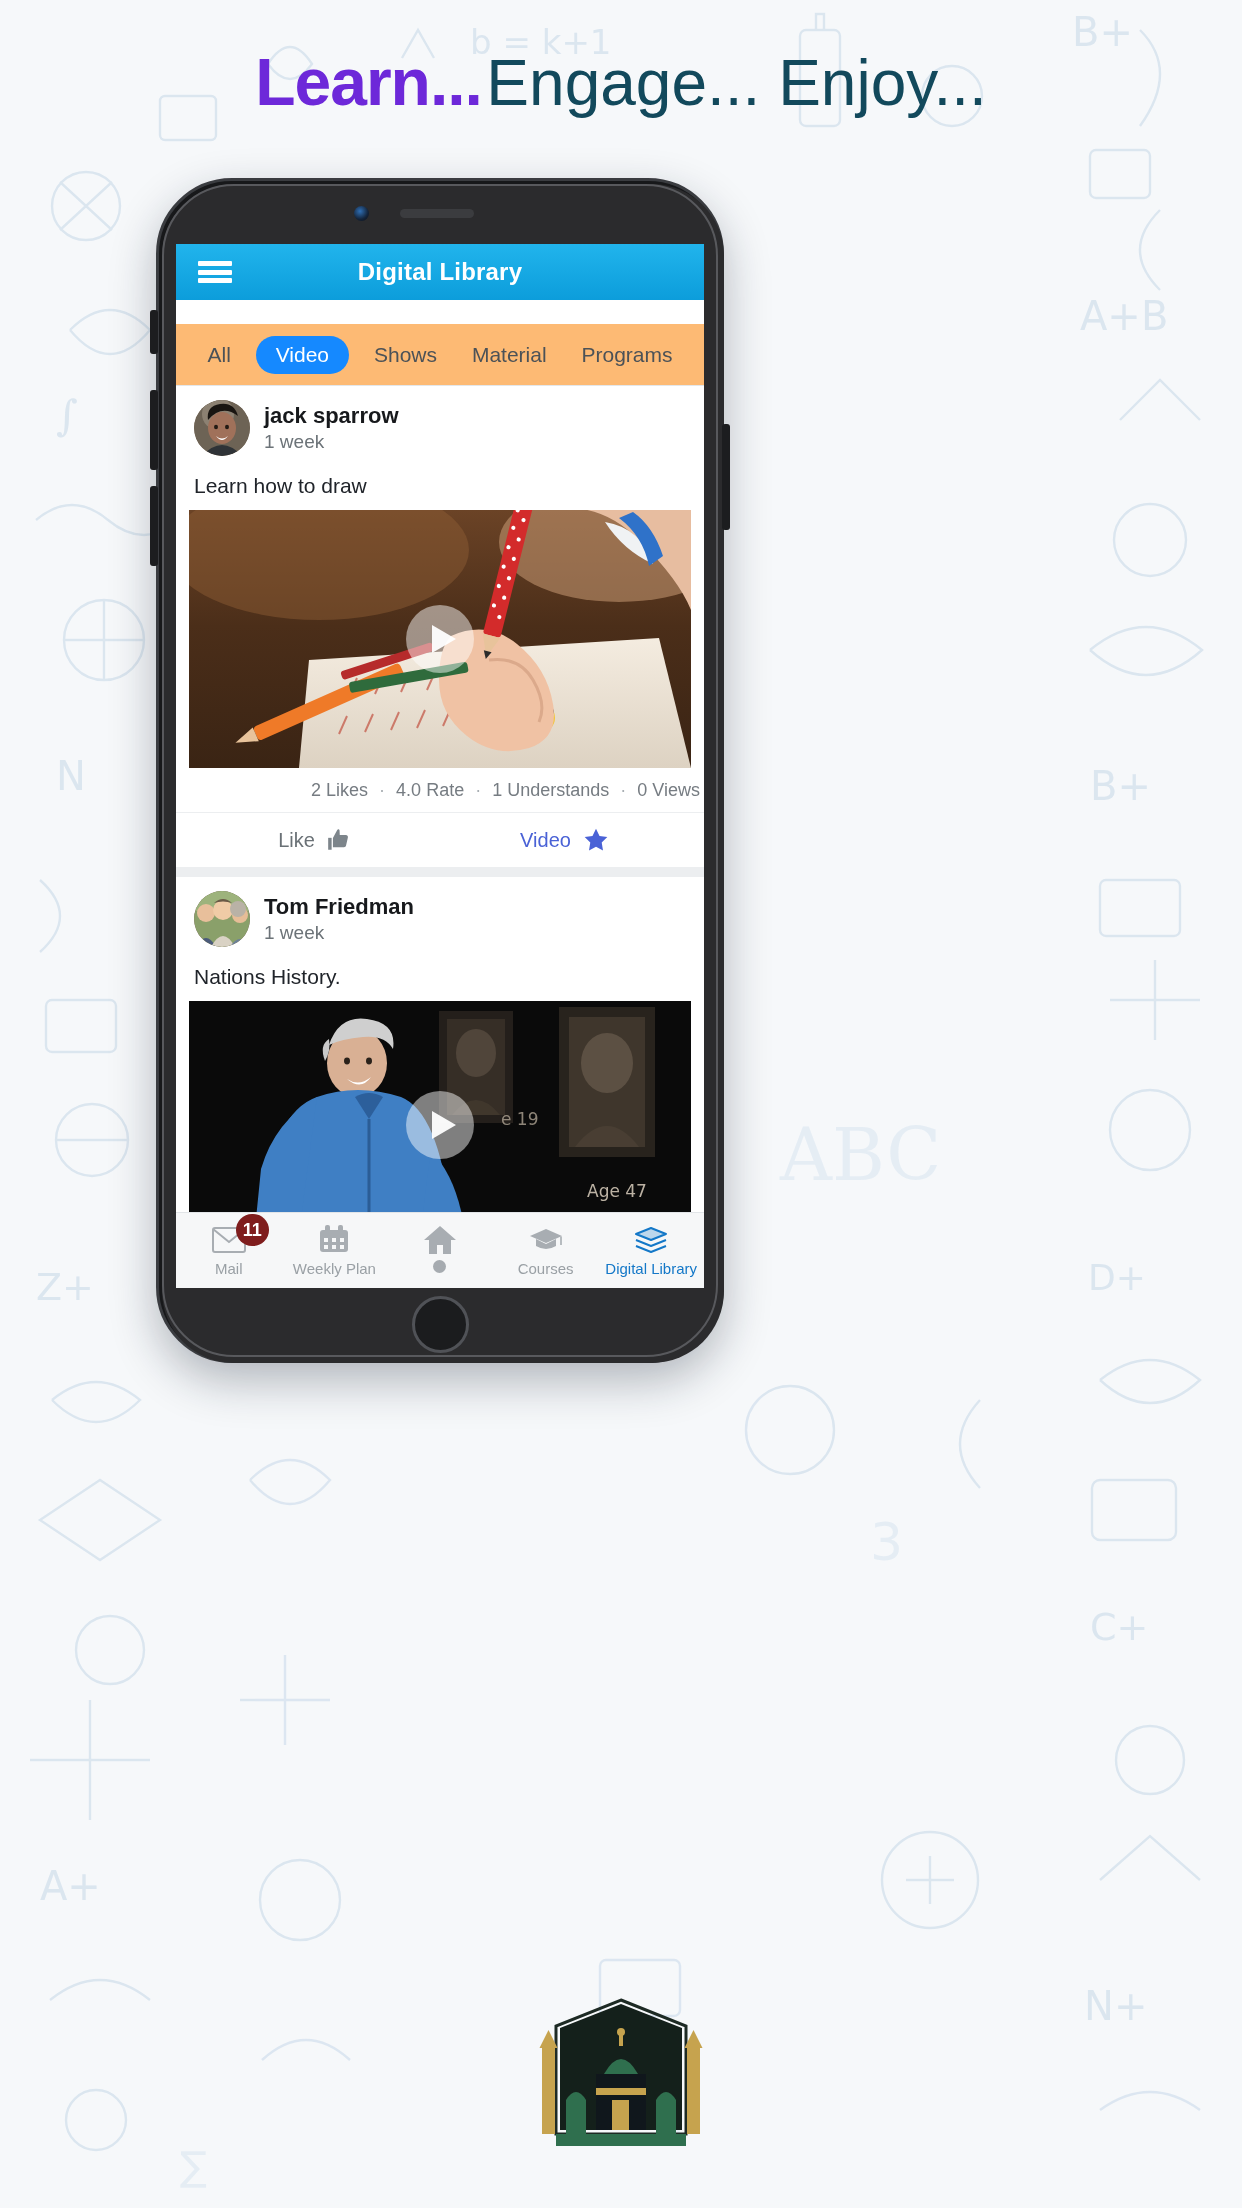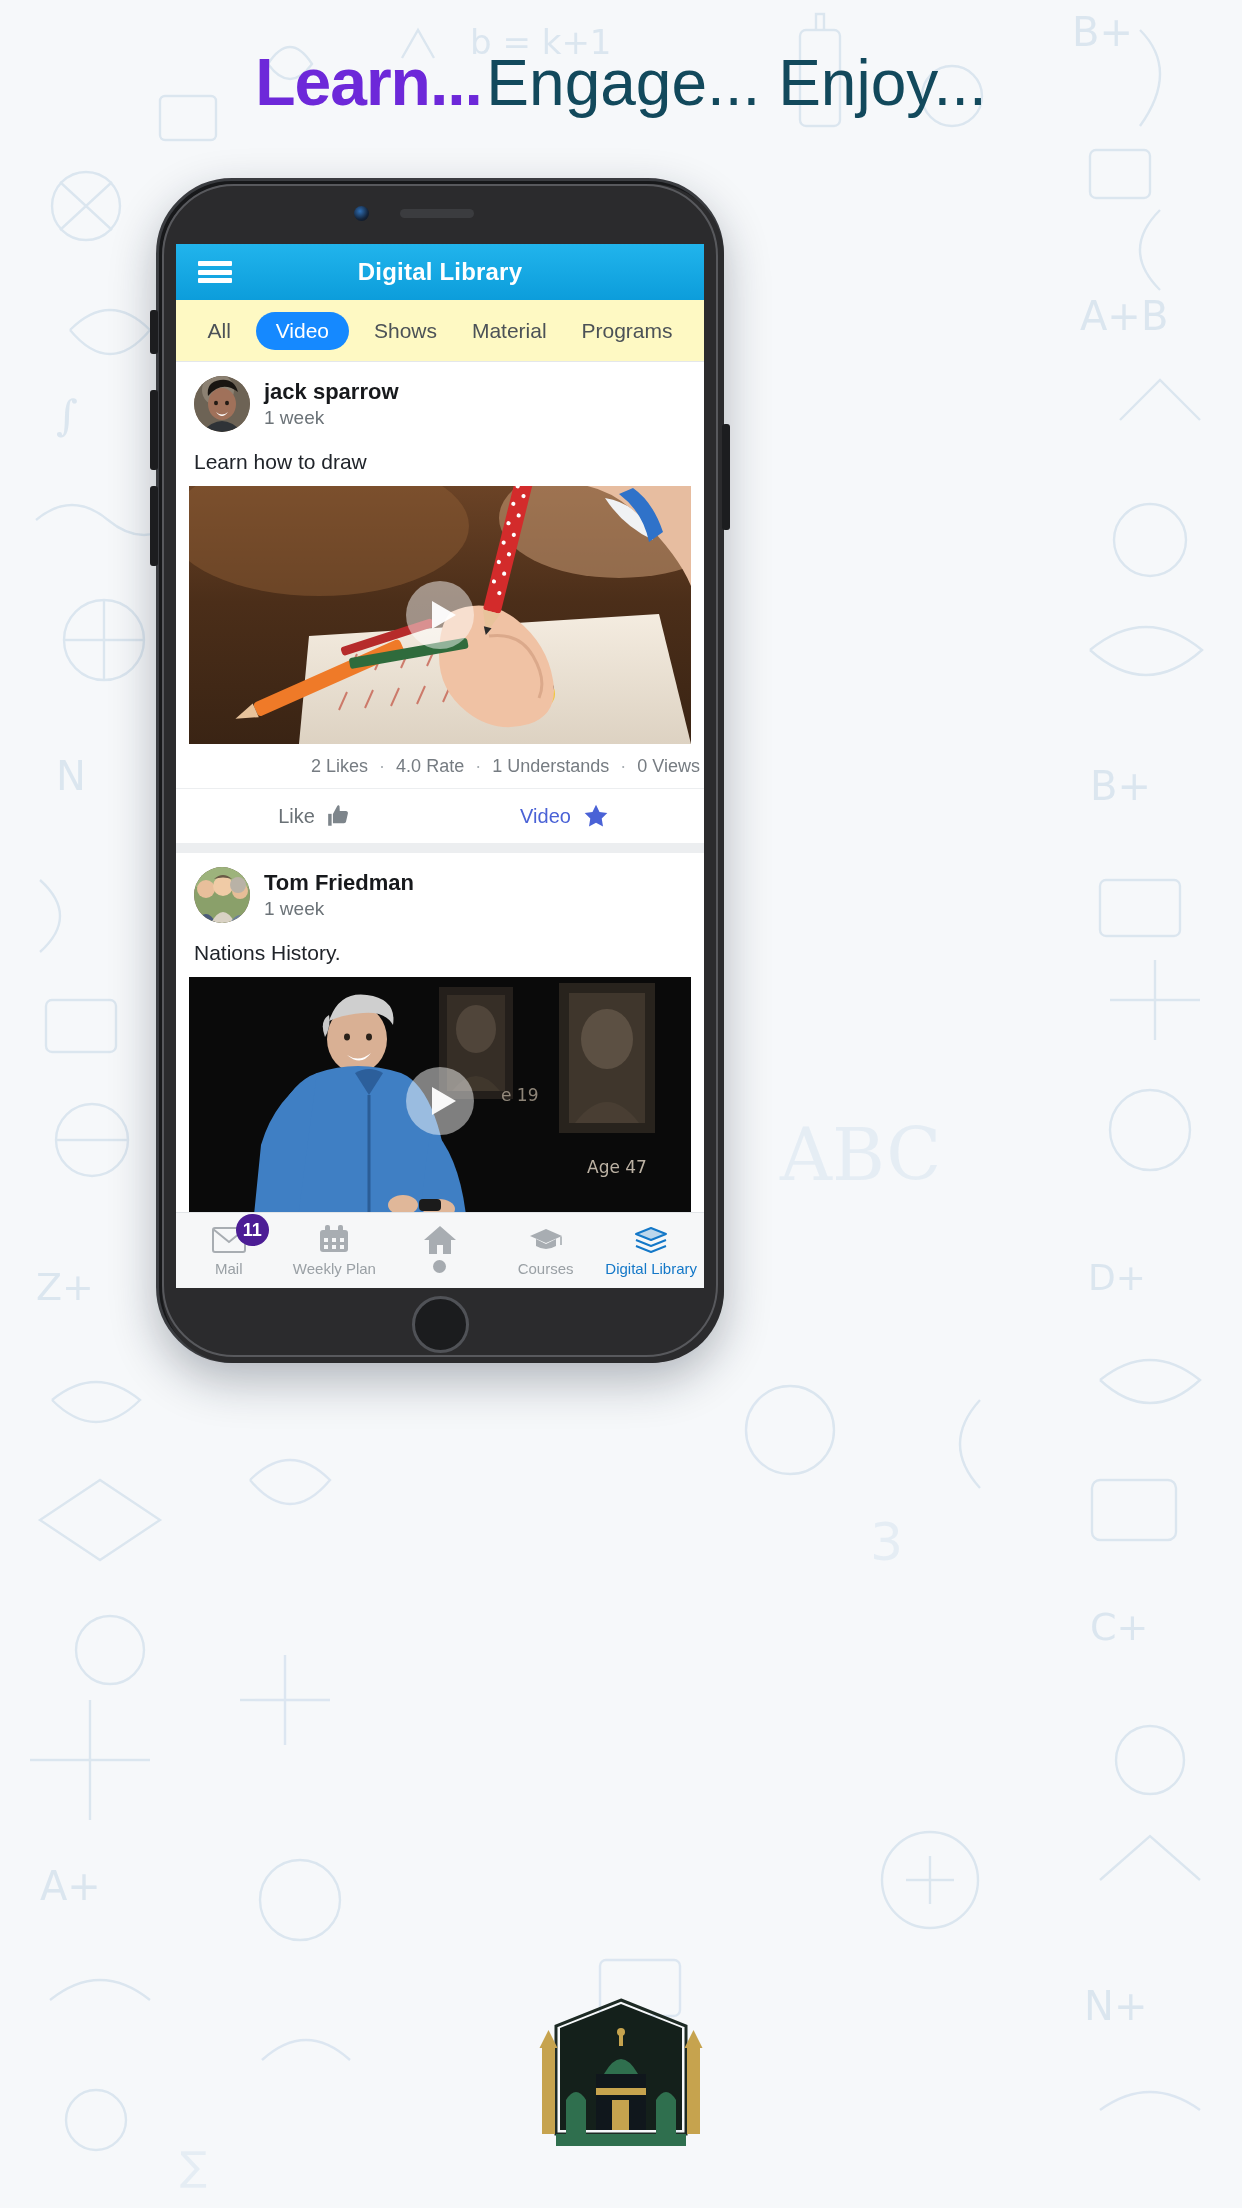--- a/index.html
+++ b/index.html
@@ -134,27 +134,28 @@
     text-align: center;
     color: #fff;
     font-size: 24px;
     font-weight: 600;
     letter-spacing: .2px;
   }
 
   
   .tabs {
     height: 62px;
-    background: #fef9c3;
+    background: #fdba74;
     display: flex;
     align-items: center;
     justify-content: space-around;
     padding: 0 14px;
     border-bottom: 1px solid #e4e7ea;
     flex: 0 0 auto;
+    margin-top: 24px;
   }
   .tab {
     font-size: 21px;
     color: #4c5257;
     padding: 6px 10px;
     border-radius: 22px;
     cursor: pointer;
     white-space: nowrap;
   }
   .tab.active {
@@ -267,21 +268,21 @@
     cursor: pointer;
   }
   .nav-icon { height: 32px; display: flex; align-items: center; justify-content: center; position: relative; }
   .nav-label { font-size: 15px; color: #9aa0a5; white-space: nowrap; }
   .nav-item.active .nav-label { color: #1478c8; }
   .badge {
     position: absolute;
     top: -10px; left: 24px;
     min-width: 32px; height: 32px;
     border-radius: 16px;
-    background: #4c1d95;
+    background: #7f1d1d;
     color: #fff;
     font-size: 18px;
     font-weight: 600;
     display: flex; align-items: center; justify-content: center;
     padding: 0 7px;
   }
   .home-dot {
     width: 13px; height: 13px;
     border-radius: 50%;
     background: #a6abb0;

